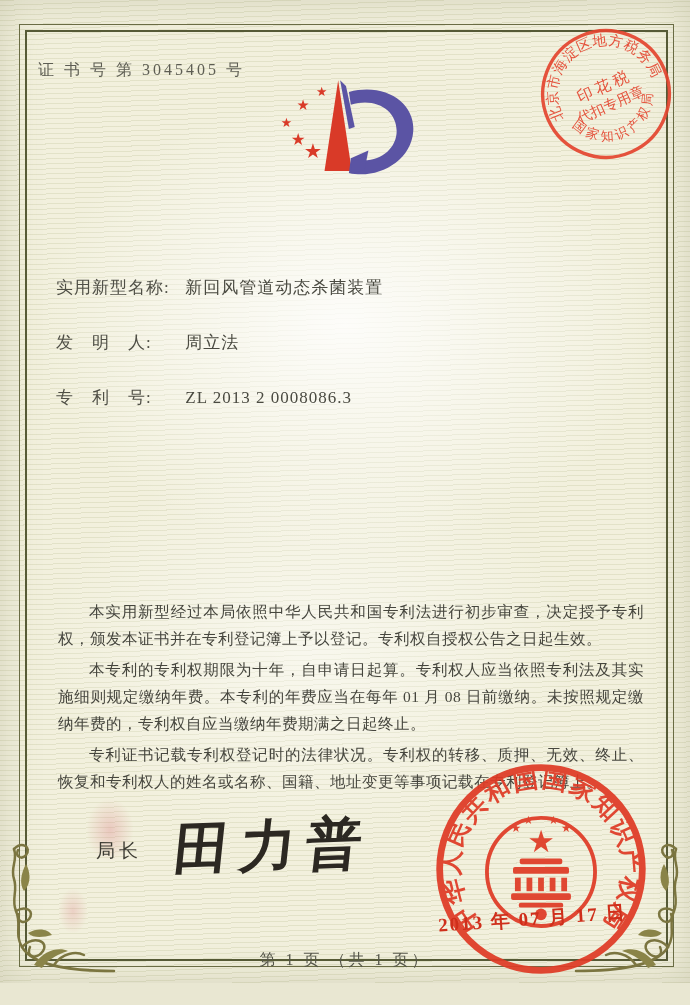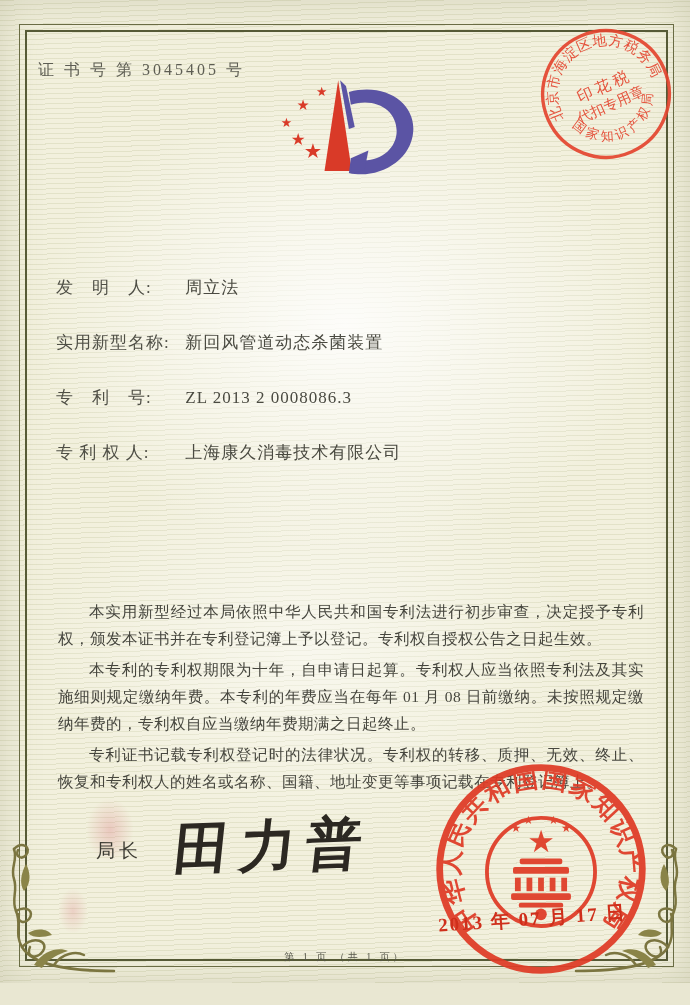--- a/index.html
+++ b/index.html
@@ -65,21 +65,21 @@
   .tax-stamp{position:absolute; right:16px; top:26px; width:136px; height:136px; z-index:5; opacity:.92;}
   .official-seal{position:absolute; right:38px; top:758px; width:222px; height:222px; z-index:5; opacity:.93;}
   .seal-date{
     position:absolute; left:438px; top:906px; z-index:6;
     font-size:19px; color:#cf2f1b; letter-spacing:2px; font-weight:600;
     transform:rotate(-4deg); white-space:nowrap;
   }
   
   .footer{
     position:absolute; left:0; right:0; top:950px; text-align:center;
-    font-size:10px; color:#55564a; letter-spacing:3px; z-index:4;
+    font-size:16px; color:#55564a; letter-spacing:3px; z-index:4;
   }
   
   .stain{position:absolute; border-radius:50%; pointer-events:none; z-index:3;}
   .stain.s1{left:86px; top:798px; width:48px; height:64px;
     background:radial-gradient(ellipse, rgba(216,118,128,.32), rgba(216,118,128,0) 70%);}
   .stain.s2{left:58px; top:888px; width:30px; height:46px;
     background:radial-gradient(ellipse, rgba(216,118,128,.26), rgba(216,118,128,0) 70%);}
 </style>
 </head>
 <body>
@@ -137,34 +137,30 @@
       <text x="37" y="30" font-size="15" fill="#d93a28" text-anchor="middle">★</text>
       <text x="20" y="48" font-size="13" fill="#d93a28" text-anchor="middle">★</text>
       <text x="32" y="66" font-size="17" fill="#d93a28" text-anchor="middle">★</text>
       <text x="47" y="80" font-size="21" fill="#d93a28" text-anchor="middle">★</text>
     </svg>
   </div>
 
 
   <div class="fields">
     <div class="field">
+      <span class="lbl">实用新型名称:</span>
+      <span class="val">新回风管道动态杀菌装置</span>
+    </div>
+    <div class="field">
       <span class="lbl">发　明　人:</span>
       <span class="val">周立法</span>
     </div>
     <div class="field">
-      <span class="lbl">实用新型名称:</span>
-      <span class="val">新回风管道动态杀菌装置</span>
-    </div>
-    <div class="field">
       <span class="lbl">专　利　号:</span>
       <span class="val">ZL 2013 2 0008086.3</span>
-    </div>
-    <div class="field">
-      <span class="lbl">专 利 权 人:</span>
-      <span class="val">上海康久消毒技术有限公司</span>
     </div>
   </div>
 
   <div class="body-text">
     <p>本实用新型经过本局依照中华人民共和国专利法进行初步审查，决定授予专利权，颁发本证书并在专利登记簿上予以登记。专利权自授权公告之日起生效。</p>
     <p>本专利的专利权期限为十年，自申请日起算。专利权人应当依照专利法及其实施细则规定缴纳年费。本专利的年费应当在每年 01 月 08 日前缴纳。未按照规定缴纳年费的，专利权自应当缴纳年费期满之日起终止。</p>
     <p>专利证书记载专利权登记时的法律状况。专利权的转移、质押、无效、终止、恢复和专利权人的姓名或名称、国籍、地址变更等事项记载在专利登记簿上。</p>
   </div>
 
   <div class="sign-row">

